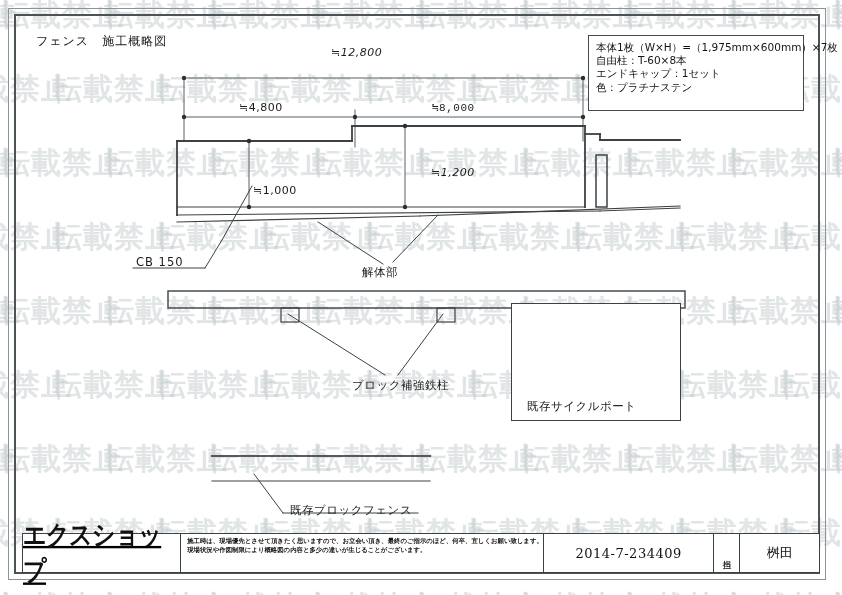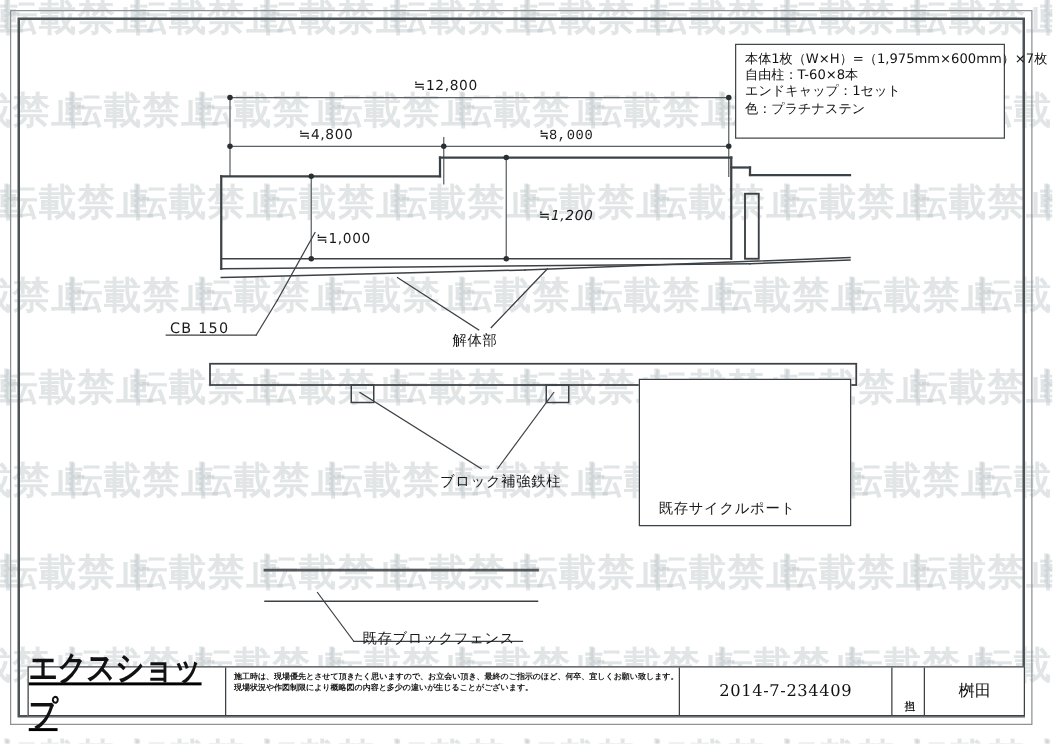--- a/index.html
+++ b/index.html
@@ -408,29 +408,30 @@
         <line x1="212" y1="481" x2="430" y2="481" stroke-width="1.2"></line>
       </g>
       <g stroke="#3c4145" stroke-width="1">
         <line x1="254" y1="474" x2="283" y2="513"></line>
         <line x1="283" y1="513" x2="418" y2="513"></line>
       </g>
 
     </g>
   </svg>
 
+  <div class="lbl" id="page-title">フェンス　施工概略図</div>
 
   <div id="spec-box">
     <div>本体1枚（W×H）=（1,975mm×600mm）×7枚</div>
     <div>自由柱：T-60×8本</div>
     <div>エンドキャップ：1セット</div>
     <div>色：プラチナステン</div>
   </div>
 
-  <div class="lbl dim" style="left:331px; top:62px;">≒12,800</div>
+  <div class="lbl dim" style="left:331px; top:46px;font-style:italic;">≒12,800</div>
   <div class="lbl dim" style="left:239px; top:101px;">≒4,800</div>
   <div class="lbl dim" style="left:432px; top:101px;font-family:Liberation Mono, monospace;">≒8,000</div>
   <div class="lbl dim" style="left:253px; top:184px;">≒1,000</div>
   <div class="lbl dim" style="left:431px; top:166px;font-style:italic;">≒1,200</div>
 
   <div class="lbl callout" style="left:136px; top:255px; font-family:'DejaVu Sans',sans-serif; letter-spacing:1px;">CB 150</div>
   <div class="lbl callout" style="left:362px; top:265px;">解体部</div>
   <div class="lbl callout" style="left:328px; top:378px;margin-left:24px;">ブロック補強鉄柱</div>
   <div class="lbl callout" style="left:290px; top:503px;">既存ブロックフェンス</div>
 

